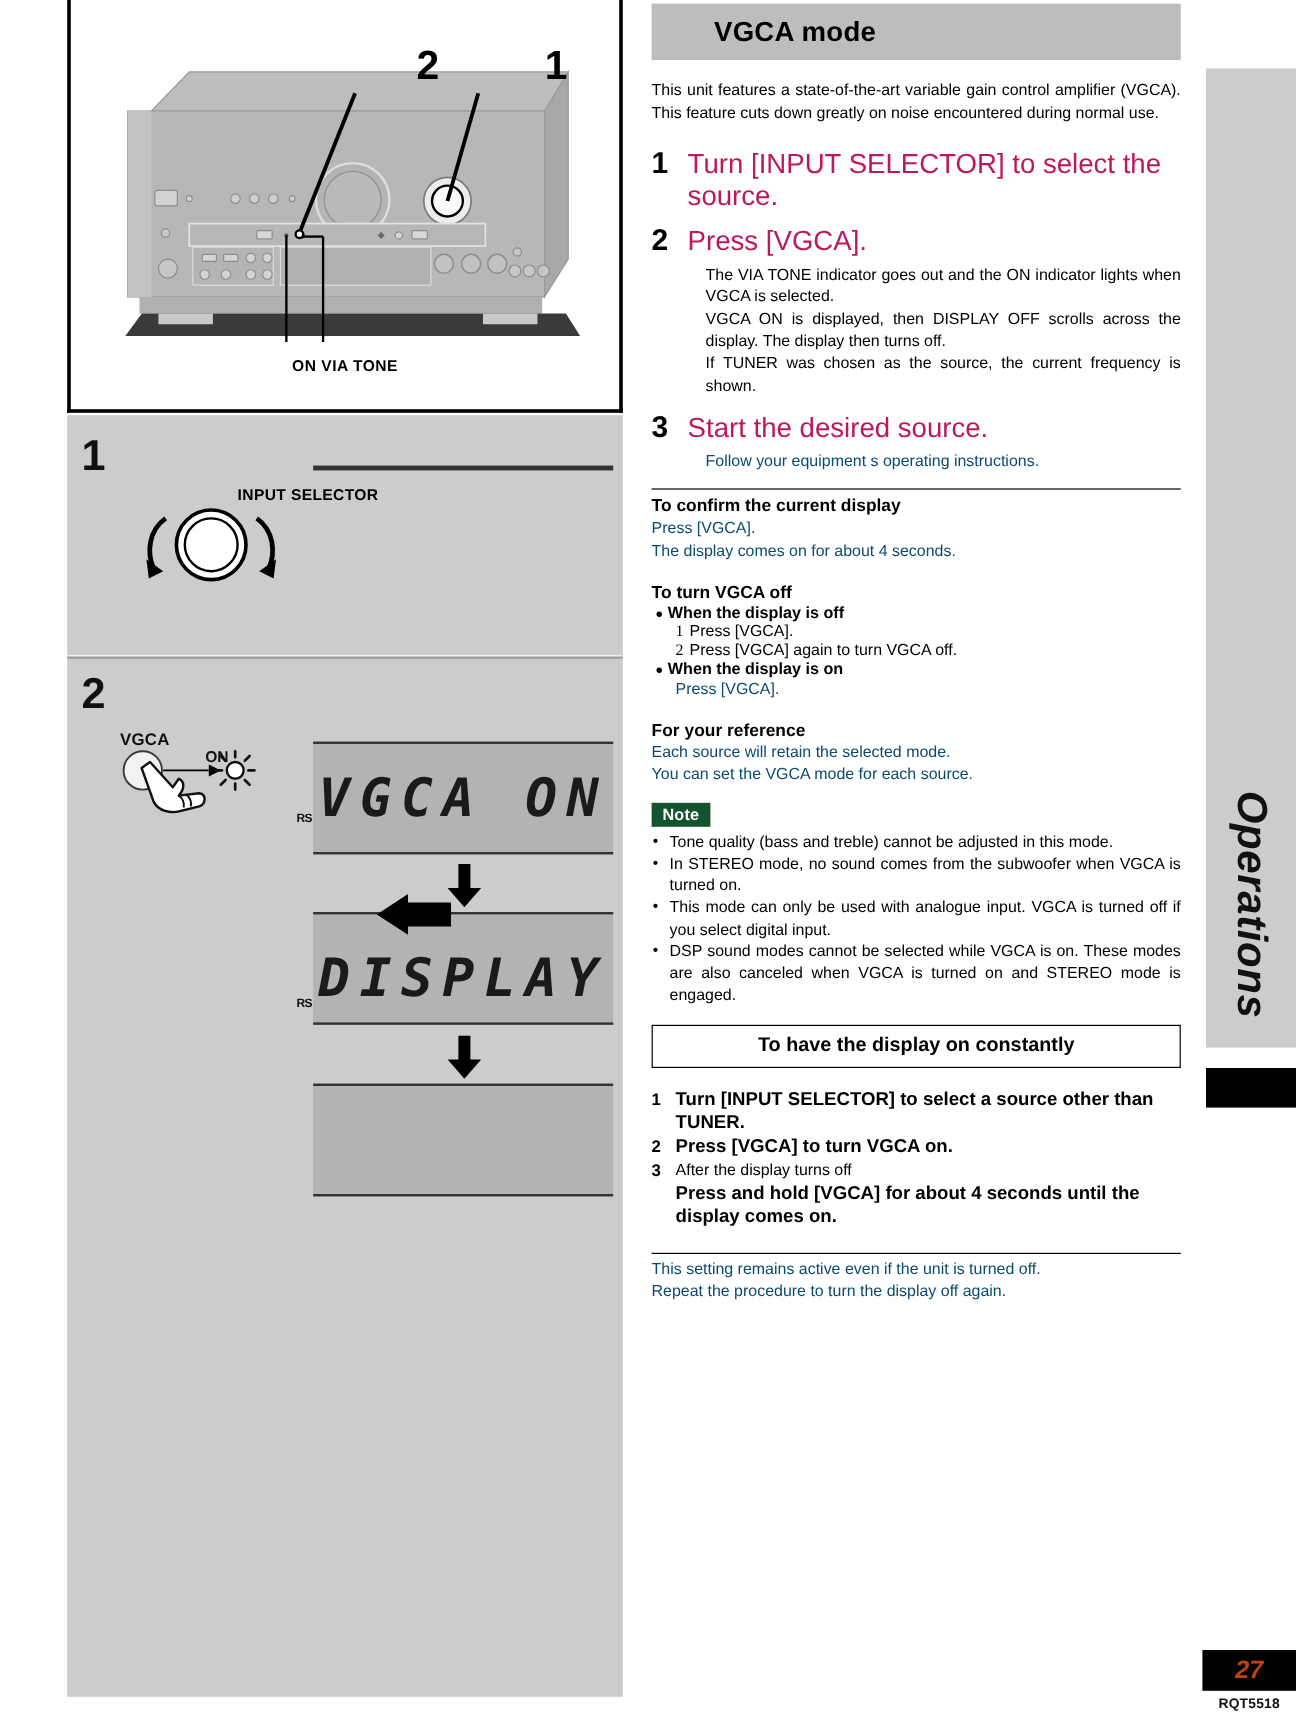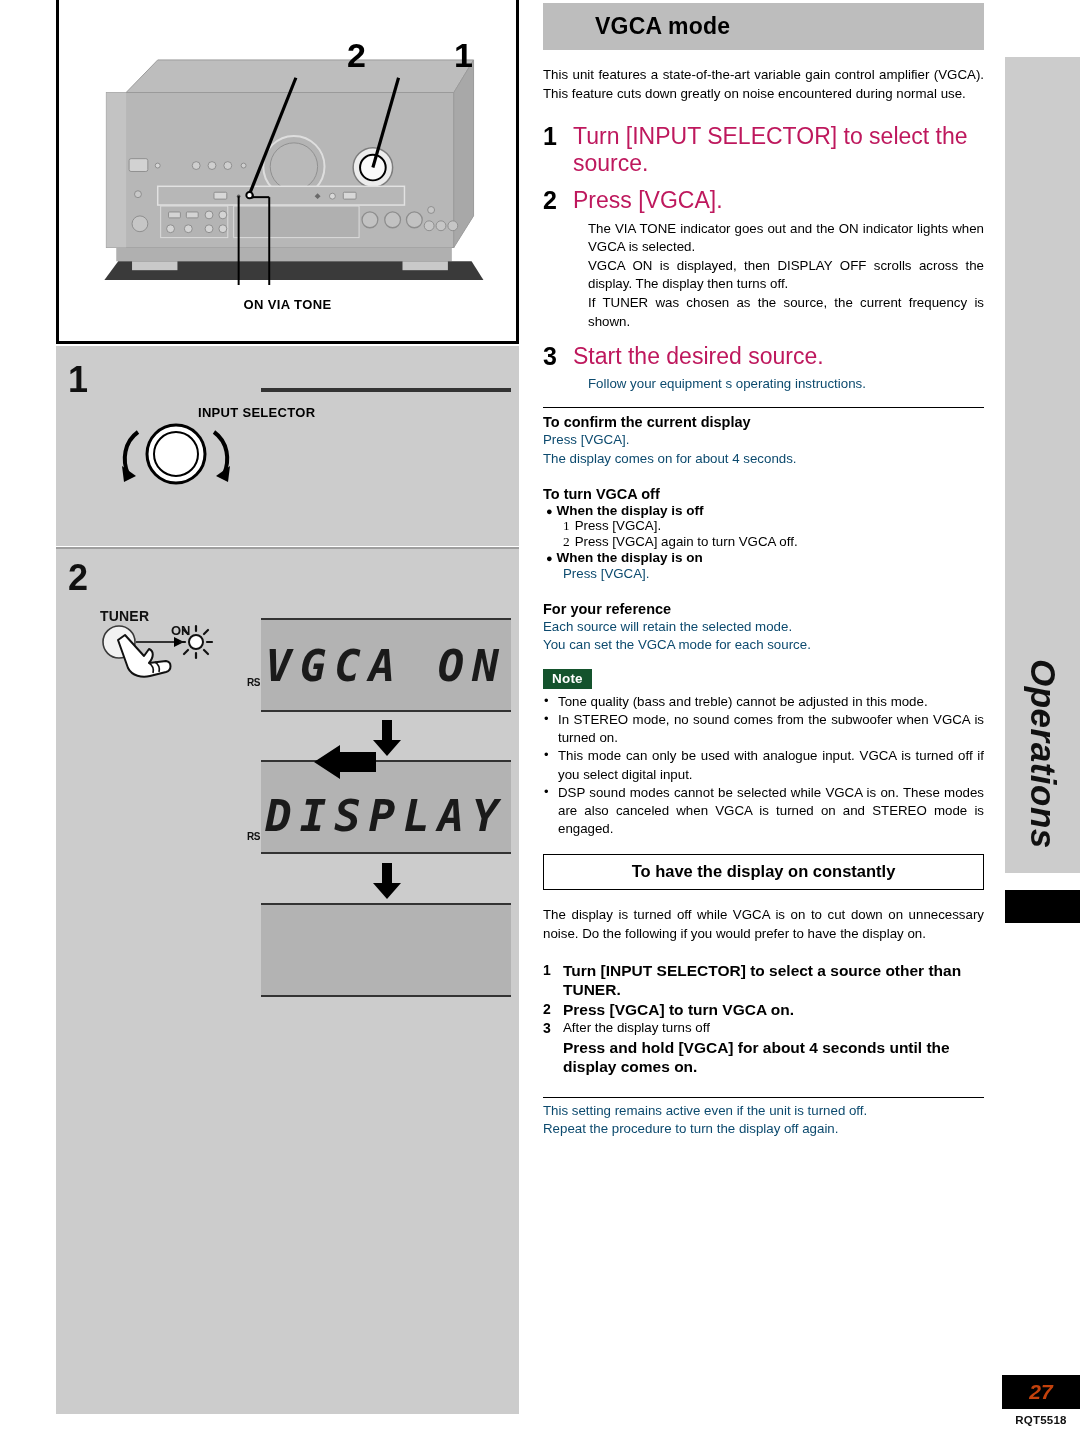--- a/index.html
+++ b/index.html
@@ -400,21 +400,21 @@
       <polygon points="26,50 40,60 28,66" fill="#000"></polygon>
       <path d="M118,16 C132,26 134,44 128,58" stroke="#000" stroke-width="4" fill="none"></path>
       <polygon points="134,50 120,60 132,66" fill="#000"></polygon>
     </svg>
 
     <div class="gp-divider" style="top:200px;"></div>
 
     <div class="step-big" style="left:12px; top:214px;">2</div>
 
     <div class="vgca-label" style="left:43px; top:59px; position:absolute;"></div>
-    <div class="vgca-label" style="left:44px; top:262px;">TUNER</div>
+    <div class="vgca-label" style="left:44px; top:262px;">VGCA</div>
     <div class="on-label" style="left:115px; top:277px;">ON</div>
 
     <svg style="position:absolute; left:36px; top:278px;" width="140" height="92" viewBox="0 0 140 92">
 
       <circle cx="27" cy="18" r="16" fill="#f2f2f2" stroke="#3a3a3a" stroke-width="1.6"></circle>
 
       <line x1="44" y1="18" x2="82" y2="18" stroke="#000" stroke-width="1.6"></line>
       <polygon points="82,13 92,18 82,23" fill="#000"></polygon>
 
       <circle cx="104" cy="18" r="7" fill="#fff" stroke="#111" stroke-width="2"></circle>
@@ -534,21 +534,20 @@
       <ul class="note-ul">
         <li>Tone quality (bass and treble) cannot be adjusted in this mode.</li>
         <li>In STEREO mode, no sound comes from the subwoofer when VGCA is turned on.</li>
         <li>This mode can only be used with analogue input. VGCA is turned off if you select digital input.</li>
         <li>DSP sound modes cannot be selected while VGCA is on. These modes are also canceled when VGCA is turned on and STEREO mode is engaged.</li>
       </ul>
     </div>
 
     <div class="framed-title">To have the display on constantly</div>
 
-    <p class="body-p" style="margin-top:16px;">The display is turned off while VGCA is on to cut down on unnecessary noise. Do the following if you would prefer to have the display on.</p>
 
     <div style="margin-top:18px;">
       <div class="bstep">
         <div class="bn">1</div>
         <div class="bt">Turn [INPUT SELECTOR] to select a source other than TUNER.</div>
       </div>
       <div class="bstep" style="margin-top:1px;">
         <div class="bn">2</div>
         <div class="bt">Press [VGCA] to turn VGCA on.</div>
       </div>

